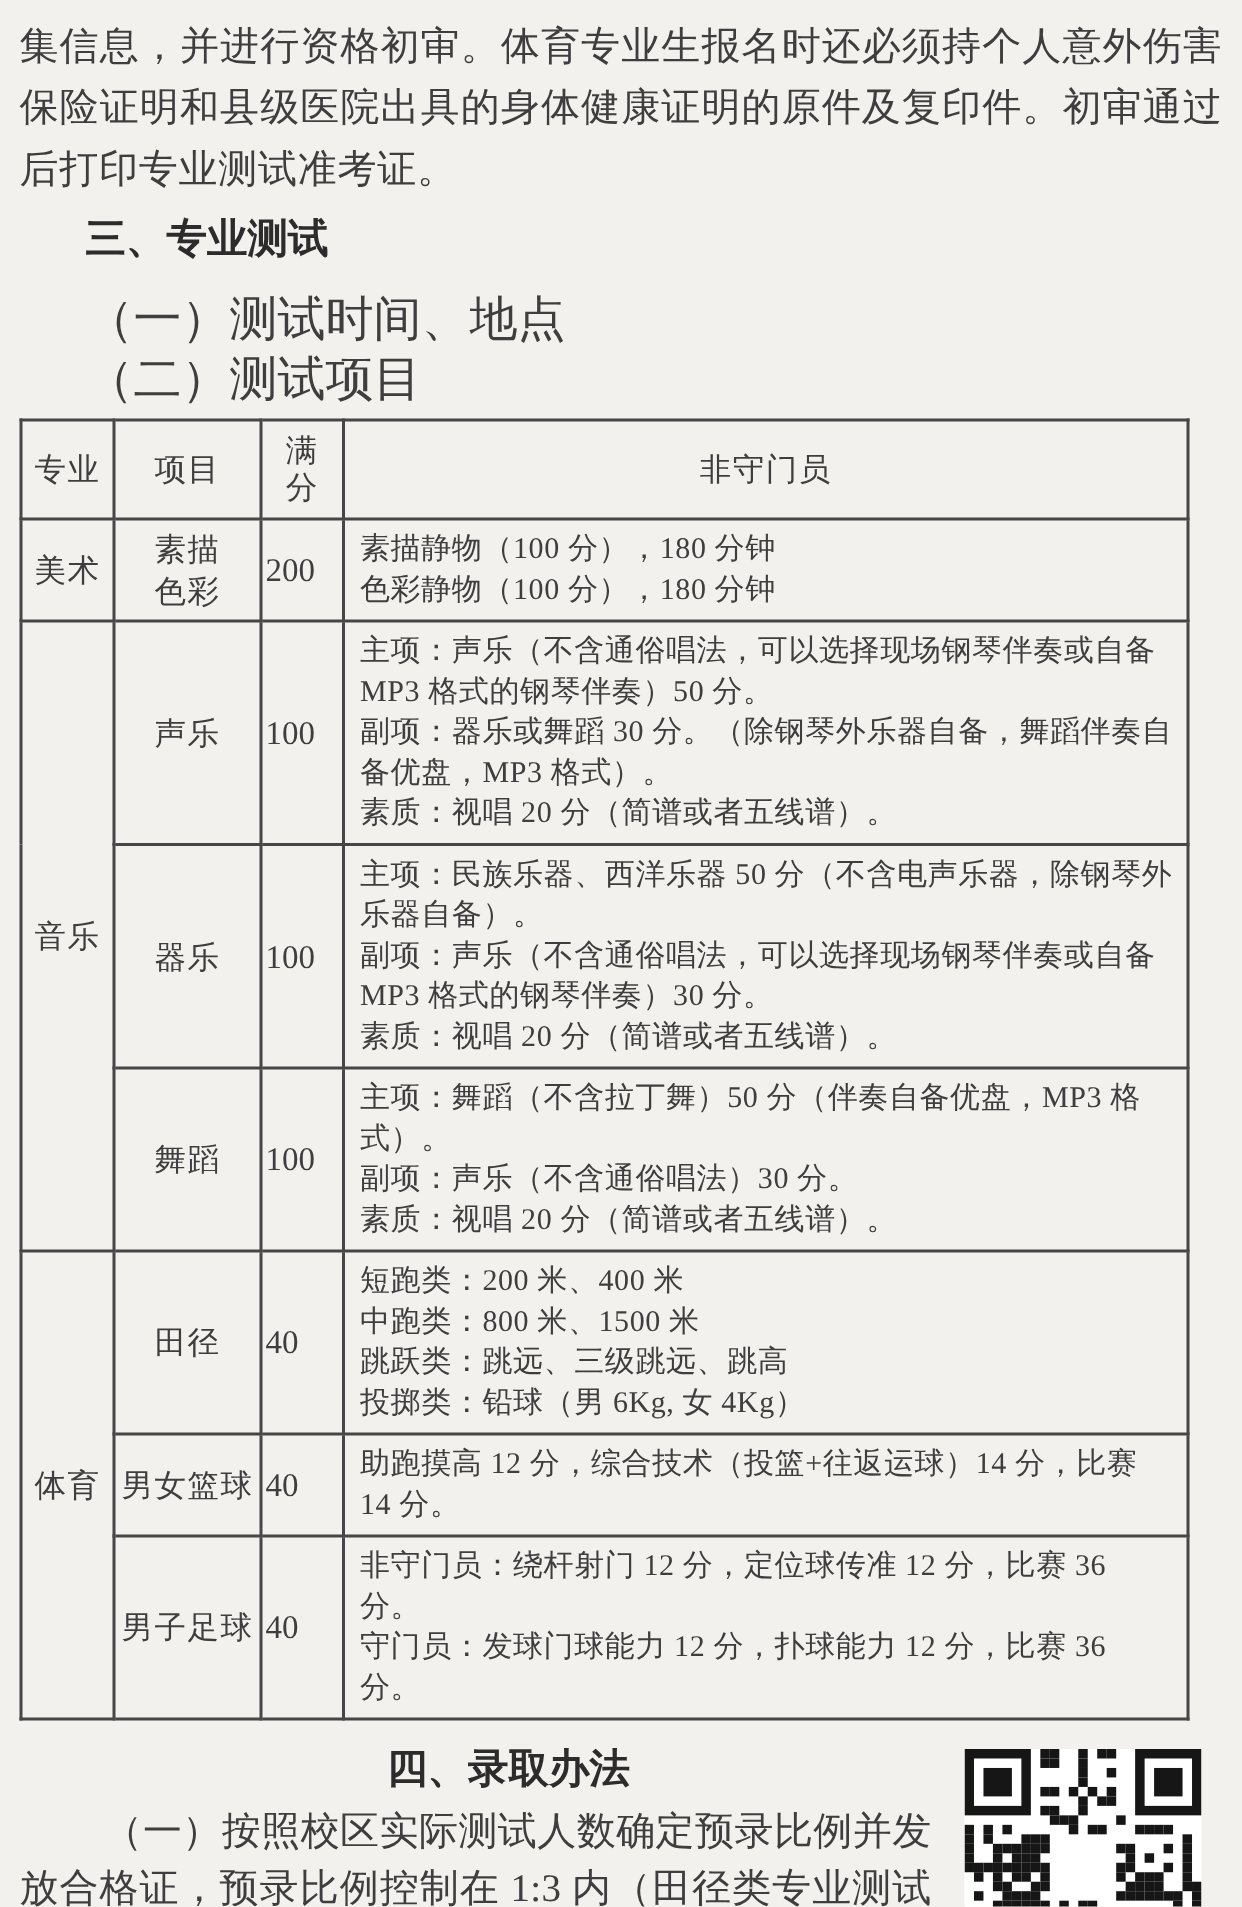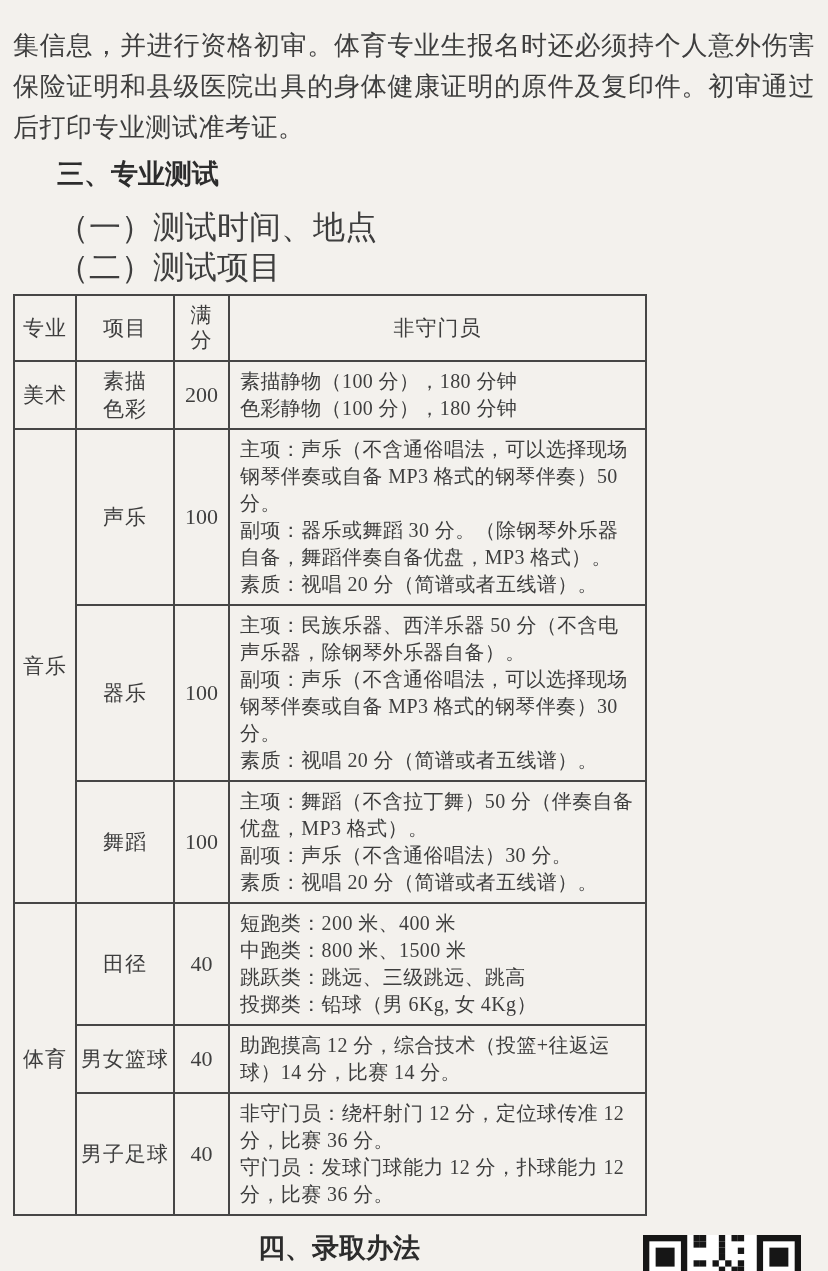--- a/index.html
+++ b/index.html
@@ -17,56 +17,55 @@
     overflow:hidden;
     background:var(--page-bg);
     color:var(--text);
     font-family:"Liberation Serif", serif;
   }
   .page{padding:10px 13px 0 13px;width:828px;}
 
   .intro{
     font-size:26px;line-height:41px;letter-spacing:0.5px;
     text-align:justify;
-    margin-top:15px;
   }
   .heading{
     font-family:"Liberation Sans", sans-serif;
     font-weight:bold;color:#2c2c2c;
     font-size:27px;line-height:34px;
     padding-left:44px;margin:9px 0 18px 0;
   }
   .subheading{
     font-size:32px;line-height:36px;
     padding-left:44px;margin:4px 0 0 0;
   }
   .para{
     font-size:26px;line-height:41px;letter-spacing:0.3px;
     text-align:justify;margin:2px 0 0 0;
   }
   .indent{text-indent:52px;}
 
   table{
     border-collapse:collapse;table-layout:fixed;
-    width:634px;margin-top:9px;
+    width:780px;margin-top:9px;
     background:transparent;
   }
   th,td{border:2px solid var(--table-border);}
   th{
     font-weight:normal;font-size:21px;letter-spacing:1px;
     padding:7px 2px;text-align:center;vertical-align:middle;
   }
   .narrow-head{max-width:26px;margin:0 auto;line-height:25px;}
   .c-major,.c-item{
     text-align:center;vertical-align:middle;
     font-size:21px;letter-spacing:1px;line-height:28px;
     padding:4px 2px;
   }
   .c-score{
-    text-align:center;vertical-align:middle;
+    text-align:left;vertical-align:middle;
     font-size:22px;padding:4px 2px;
   }
   .c-content{
     font-size:20px;line-height:27px;letter-spacing:0.4px;
     padding:6px 8px 6px 10px;vertical-align:middle;text-align:left;
   }
   col.w-major{width:62px;}
   col.w-item{width:98px;}
   col.w-score{width:55px;}
 

